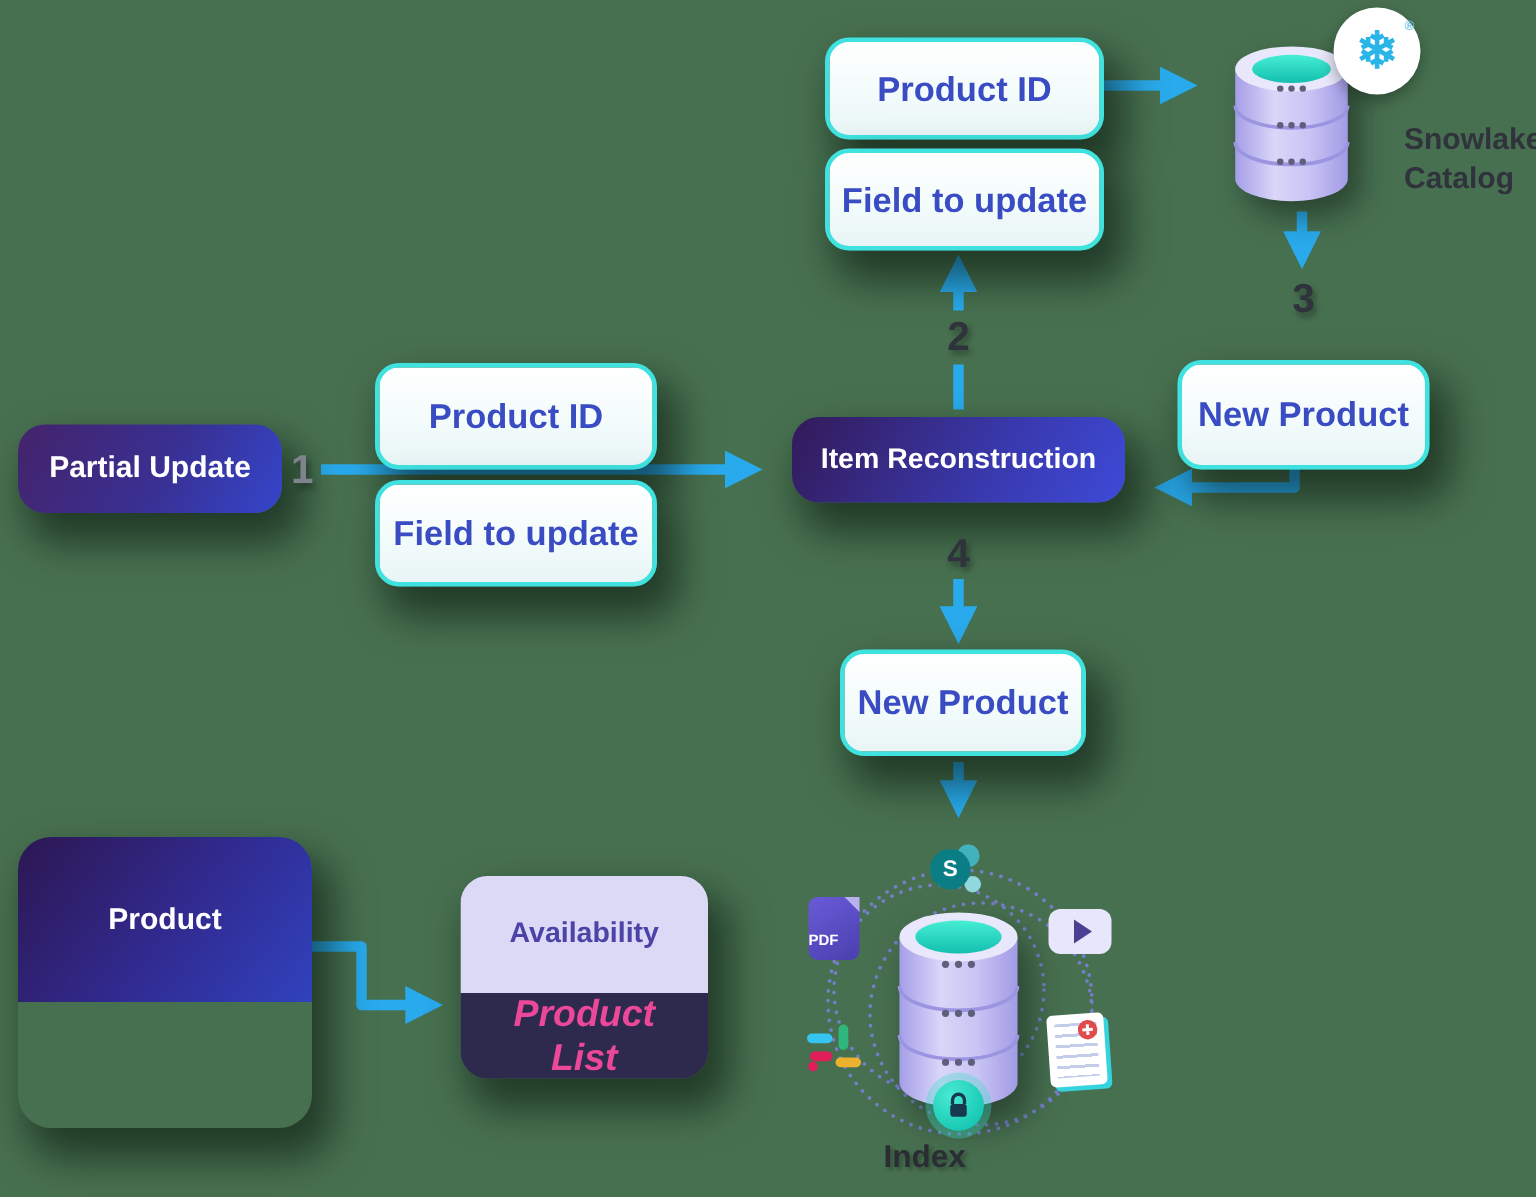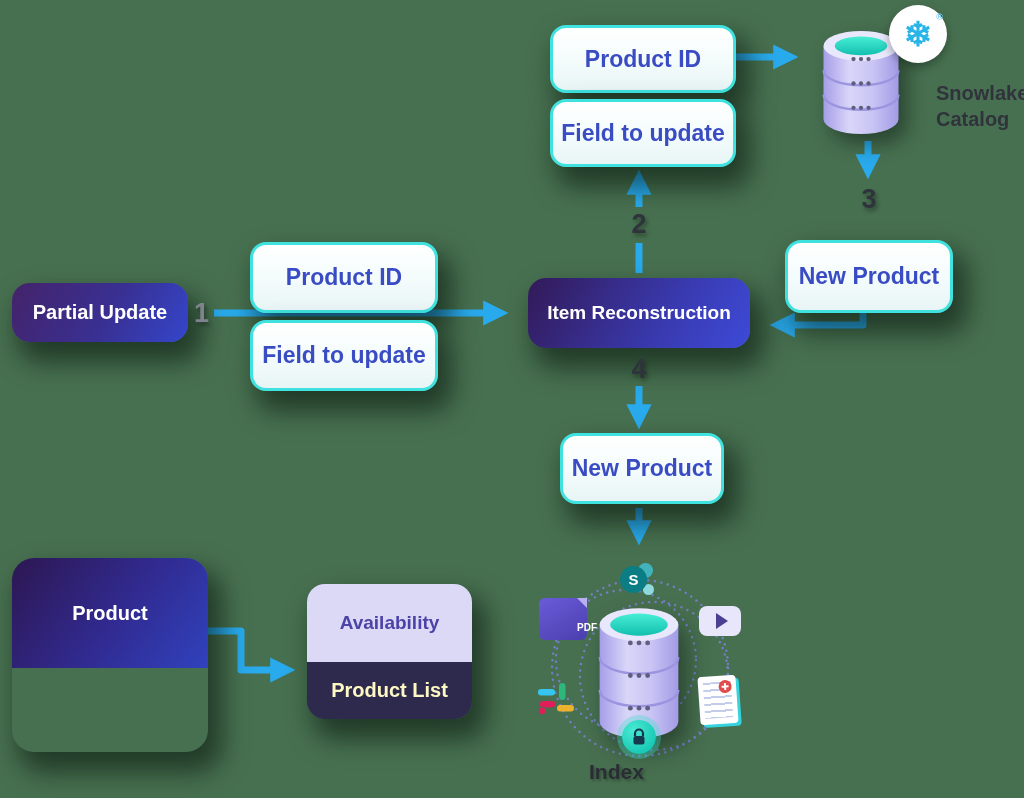--- a/index.html
+++ b/index.html
@@ -30,38 +30,38 @@
   }
 
   
   .stack{border-radius:22px;overflow:hidden;display:flex;flex-direction:column;z-index:10;}
   .stack .seg{display:flex;align-items:center;justify-content:center;text-align:center;
     font-weight:700;padding:0 12px;}
   .pd-top{flex:0 0 110px;background:linear-gradient(128deg,#2d1752 0%,#312b92 55%,#3042bd 100%);
     color:#fff;font-size:20px;}
   .pd-bottom{flex:1;background:#13a5f2;color:#fff;font-size:19px;line-height:1.25;}
   .av-top{flex:0 0 78px;background:#dbd9f6;color:#4c43a7;font-size:19px;}
-  .av-bottom{flex:1;background:#2e2a4e;color:#fef9c3;font-size:20px;}
+  .av-bottom{flex:1;background:#2e2a4e;color:#ec4899;font-size:25px;font-style:italic;}
 
   .catalog-label{font-size:20px;font-weight:800;color:#30323c;line-height:26px;z-index:11;}
   .index-label{font-size:21px;font-weight:800;color:#2b2d35;z-index:11;
     text-shadow:2px 2px 3px rgba(0,0,0,0.3);}
 
   
   .snowflake-circle{width:58px;height:58px;border-radius:50%;background:#ffffff;z-index:12;
     display:flex;align-items:center;justify-content:center;
     box-shadow:0 4px 10px rgba(4,14,8,0.35);}
   .snowflake-glyph{color:#29b5e8;font-size:34px;font-weight:700;line-height:1;}
   .reg-mark{position:absolute;top:7px;right:4px;font-size:9px;color:#6fc6ec;font-weight:700;}
 
   
   .pdf-icon{width:34px;height:42px;border-radius:6px;z-index:9;
     background:linear-gradient(150deg,#6a5bd8 0%,#4a3fae 100%);
-    display:flex;align-items:flex-end;justify-content:center;color:#fff;
-    font-size:10px;font-weight:700;padding-bottom:7px;box-sizing:border-box;padding-left:48px;}
+    display:flex;align-items:flex-end;color:#fff;
+    font-size:10px;font-weight:700;padding-bottom:7px;box-sizing:border-box;}
   .pdf-fold{position:absolute;top:0;right:0;width:0;height:0;
     border-left:10px solid transparent;border-top:10px solid #b9b1ef;}
   .video-icon{width:42px;height:30px;border-radius:8px;background:#e8e6fa;z-index:9;
     display:flex;align-items:center;justify-content:center;}
   .video-play{width:0;height:0;border-left:12px solid #4b3f93;
     border-top:8px solid transparent;border-bottom:8px solid transparent;margin-left:3px;}
   .sp-icon{width:34px;height:34px;z-index:9;}
   .sp-main{position:absolute;left:0;top:3px;width:27px;height:27px;border-radius:50%;
     background:#0b7d84;display:flex;align-items:center;justify-content:center;
     color:#fff;font-size:15px;font-weight:700;}
@@ -154,21 +154,21 @@
   </div>
   <div class="step" style="left:194px;top:298px;color:#7e838d;">1</div>
 
   <div class="abs lightbox shadow" style="left:250px;top:242px;width:182px;height:65px;">
     <span>Product ID</span>
   </div>
   <div class="abs lightbox shadow" style="left:250px;top:320px;width:182px;height:65px;">
     <span>Field to update</span>
   </div>
 
-  <div class="abs darkbox grad-b shadow" style="left:528px;top:278px;width:222px;height:70px;justify-content:center;">
+  <div class="abs darkbox grad-b shadow" style="left:528px;top:278px;width:222px;height:57px;justify-content:center;">
     <span>Item Reconstruction</span>
   </div>
   <div class="step" style="left:628px;top:209px;width:22px;text-align:center;">2</div>
   <div class="step" style="left:628px;top:354px;width:22px;text-align:center;">4</div>
 
   <div class="abs lightbox shadow" style="left:560px;top:433px;width:158px;height:65px;">
     <span>New Product</span>
   </div>
 
   <svg class="abs" style="left:538px;top:572px;z-index:6;" width="204" height="196" viewBox="0 0 204 196">

